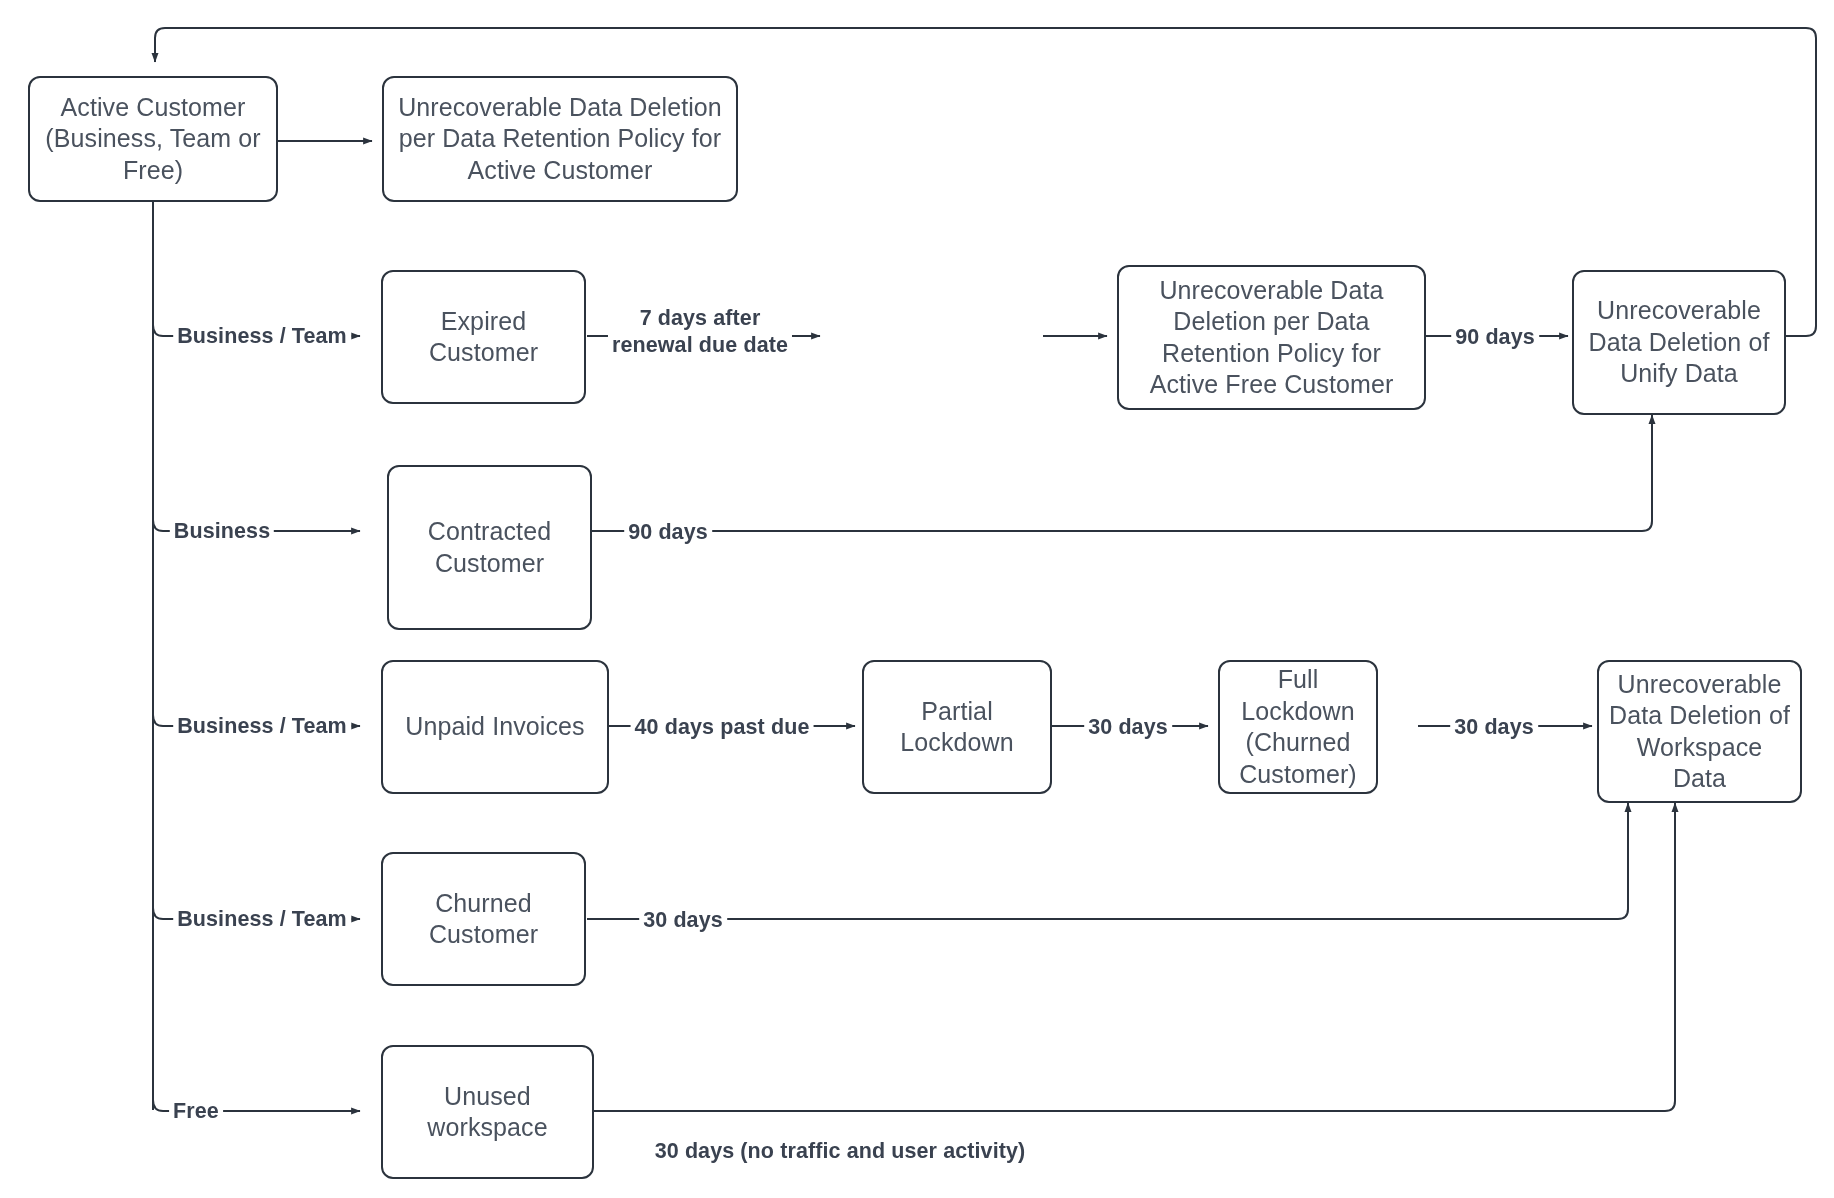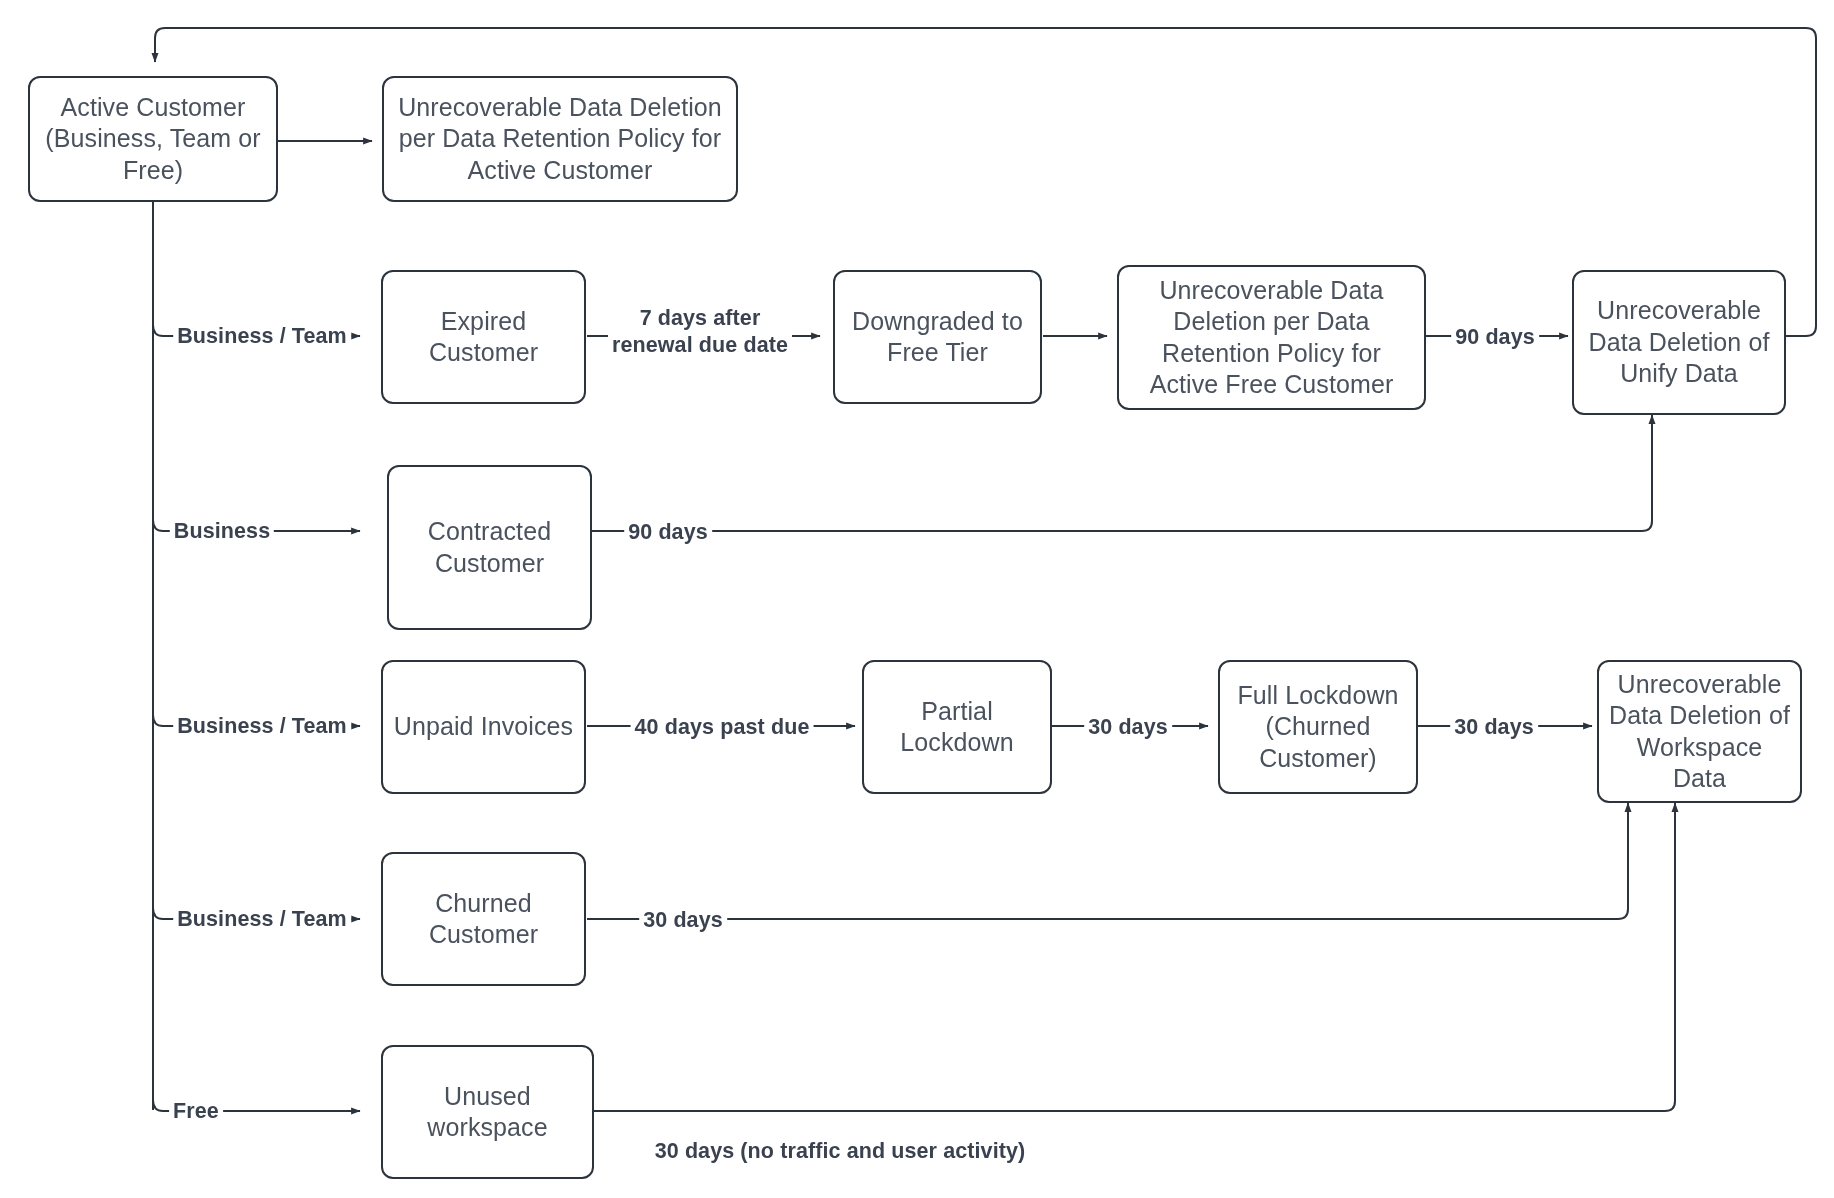--- a/index.html
+++ b/index.html
@@ -120,53 +120,49 @@
     <span class="node-text">Unrecoverable Data Deletion
 per Data Retention Policy for
 Active Customer</span>
   </div>
 
   <div class="node" style="left:381px; top:270px; width:205px; height:134px;">
     <span class="node-text">Expired
 Customer</span>
   </div>
 
-  <div class="node" style="left:833px; top:270px; width:209px; height:134px;">
-    <span class="node-text">Downgraded to
-Free Tier</span>
-  </div>
 
   <div class="node" style="left:1117px; top:265px; width:309px; height:145px;align-items:center;">
     <span class="node-text">Unrecoverable Data
 Deletion per Data
 Retention Policy for
 Active Free Customer</span>
   </div>
 
   <div class="node" style="left:1572px; top:270px; width:214px; height:145px;">
     <span class="node-text">Unrecoverable
 Data Deletion of
 Unify Data</span>
   </div>
 
   <div class="node" style="left:387px; top:465px; width:205px; height:165px;">
     <span class="node-text">Contracted
 Customer</span>
   </div>
 
-  <div class="node" style="left:381px; top:660px; width:205px; height:134px;">
+  <div class="node" style="left:381px; top:660px; width:228px; height:134px;">
     <span class="node-text">Unpaid Invoices</span>
   </div>
 
   <div class="node" style="left:862px; top:660px; width:190px; height:134px;">
     <span class="node-text">Partial
 Lockdown</span>
   </div>
 
-  <div class="node" style="left:1218px; top:660px; width:200px; height:134px;">
+  <div class="node" style="left:1218px; top:660px; width:160px; height:134px;">
     <span class="node-text">Full Lockdown
 (Churned
 Customer)</span>
   </div>
 
   <div class="node" style="left:1597px; top:660px; width:205px; height:143px;">
     <span class="node-text">Unrecoverable
 Data Deletion of
 Workspace Data</span>
   </div>

